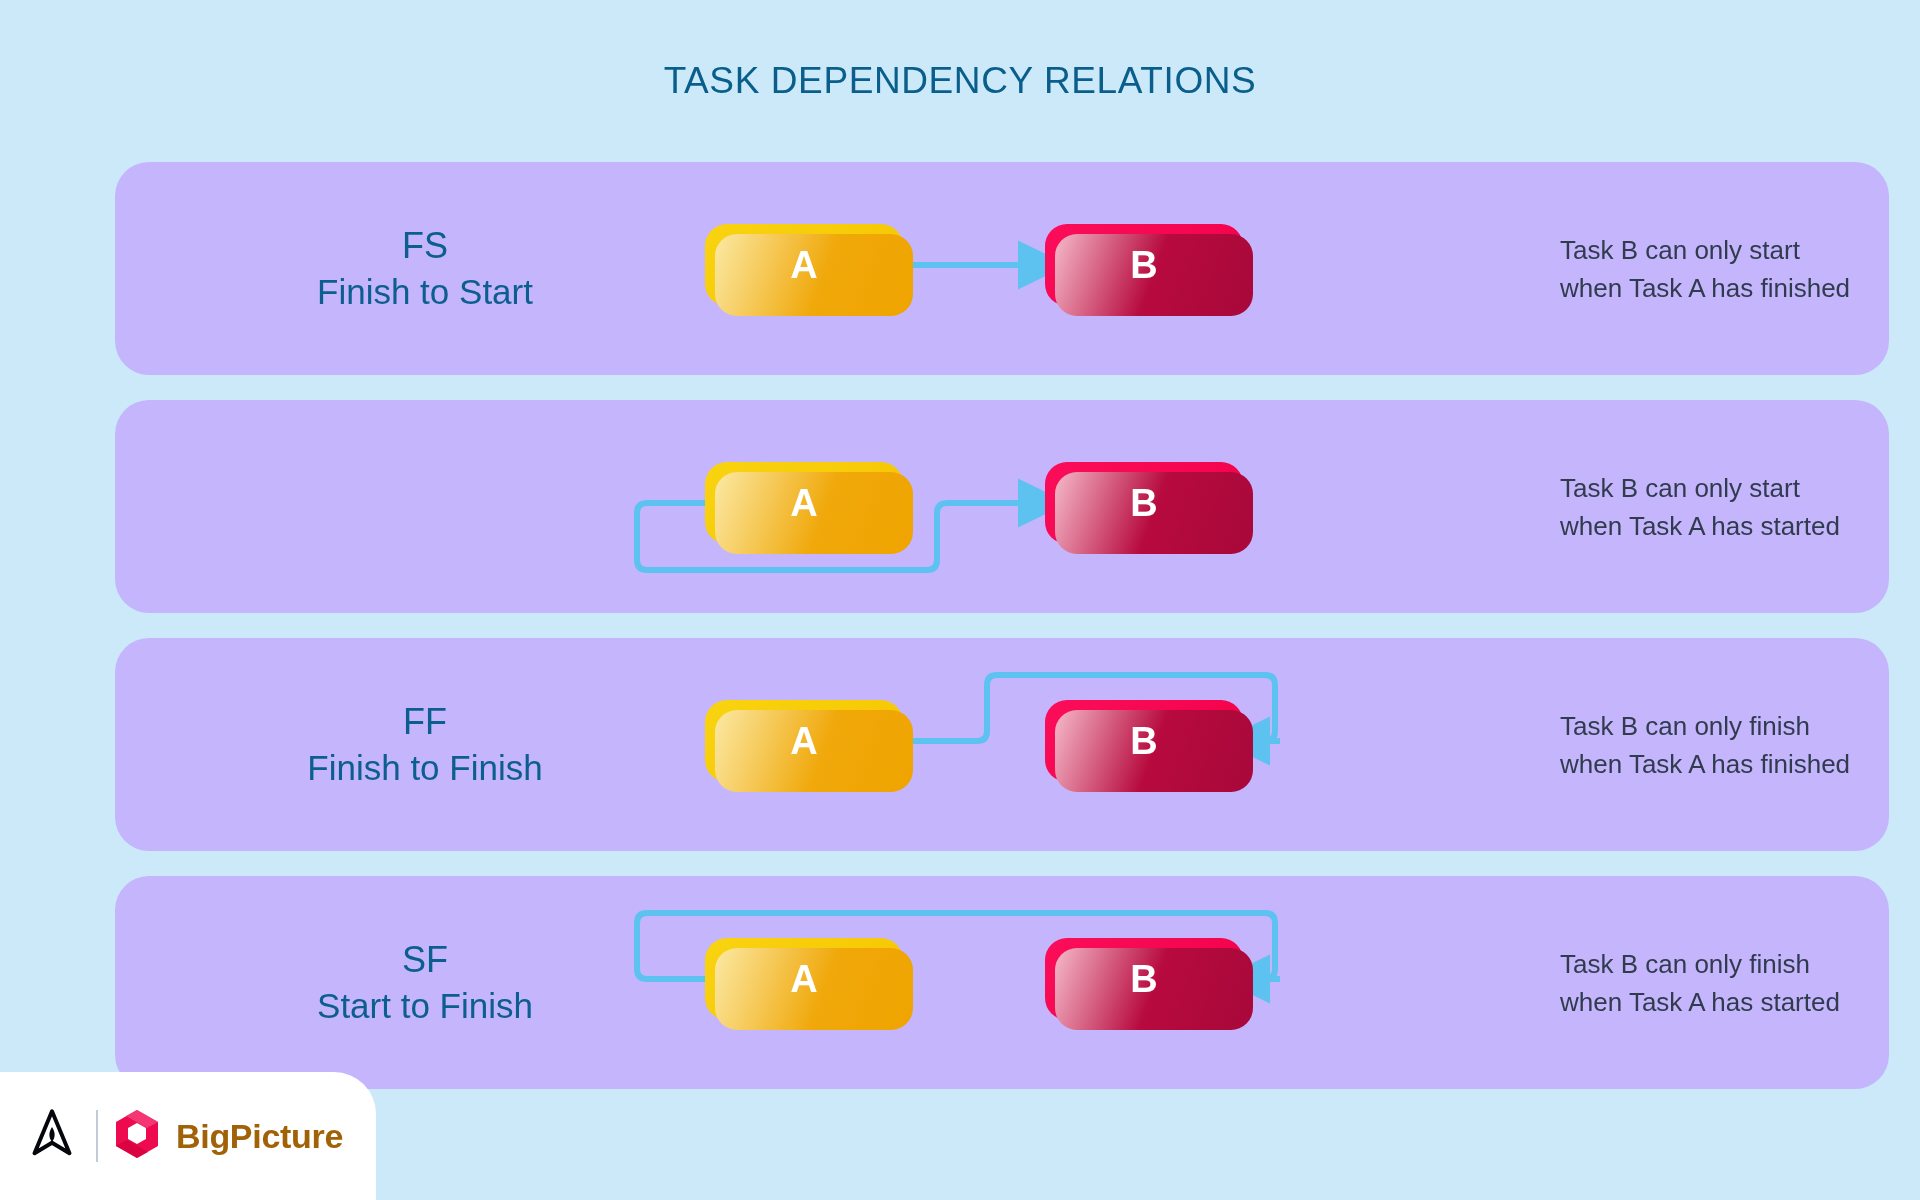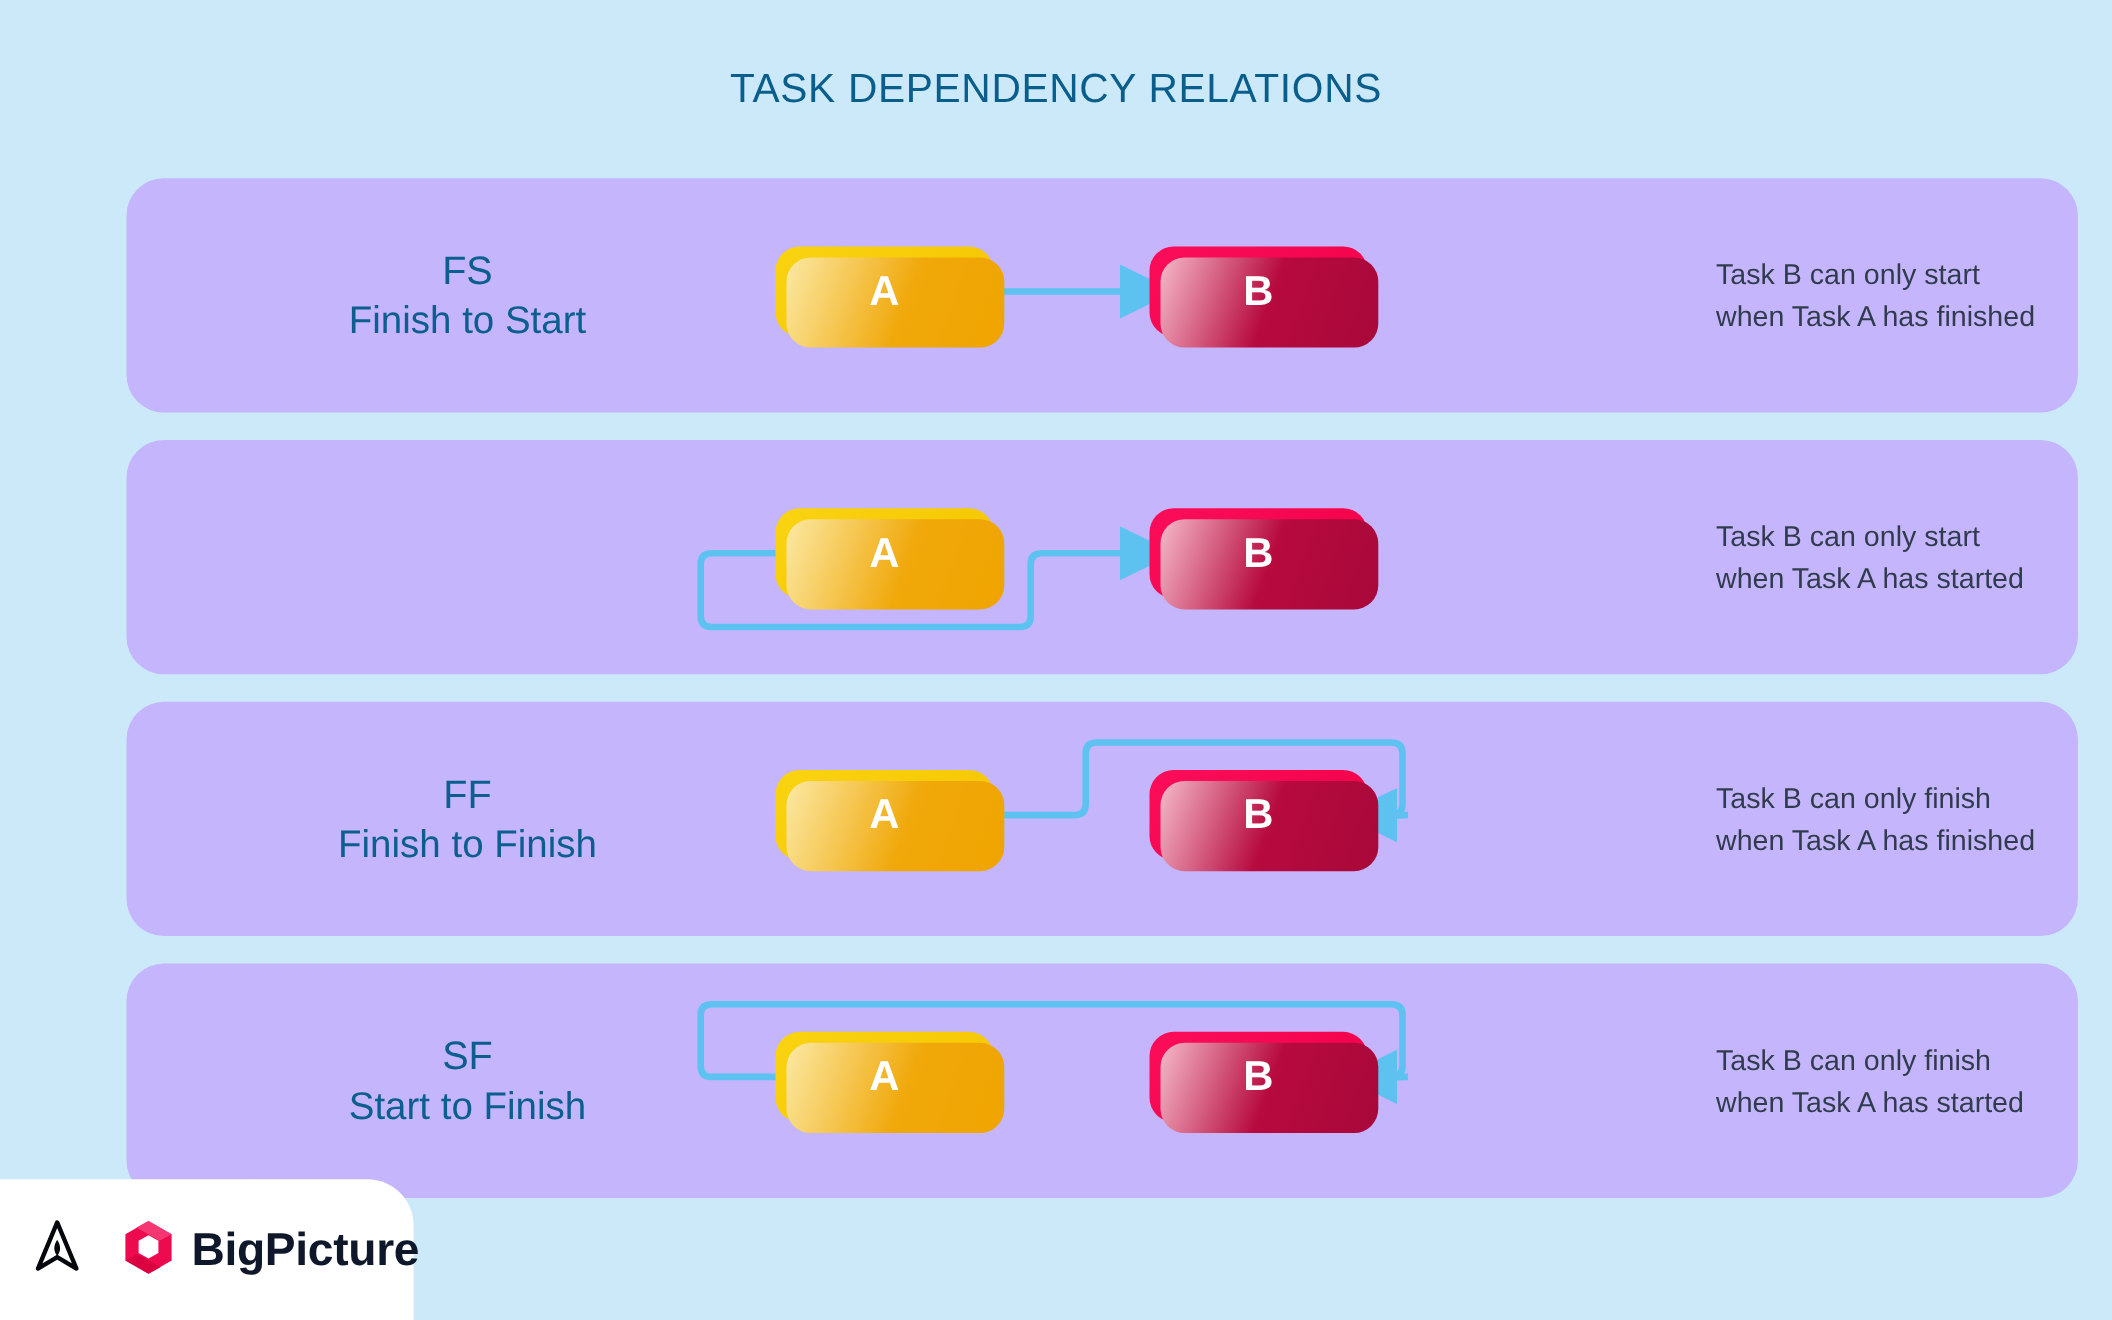--- a/index.html
+++ b/index.html
@@ -113,23 +113,23 @@
     background: #ffffff;
     border-top-right-radius: 42px;
     border-bottom-right-radius: 0;
     display: flex;
     align-items: center;
     padding-left: 24px;
     gap: 16px;
   }
   .logo-divider { width: 2px; height: 52px; background: #c3ccd6; }
   .logo-word {
-    font-size: 42px;
+    font-size: 34px;
     font-weight: 600;
-    color: #0f172a;
+    color: #a16207;
     letter-spacing: -0.3px;
   }
 </style>
 </head>
 <body>
 
 <div id="stage">
 
   <div class="title">TASK DEPENDENCY RELATIONS</div>
 

